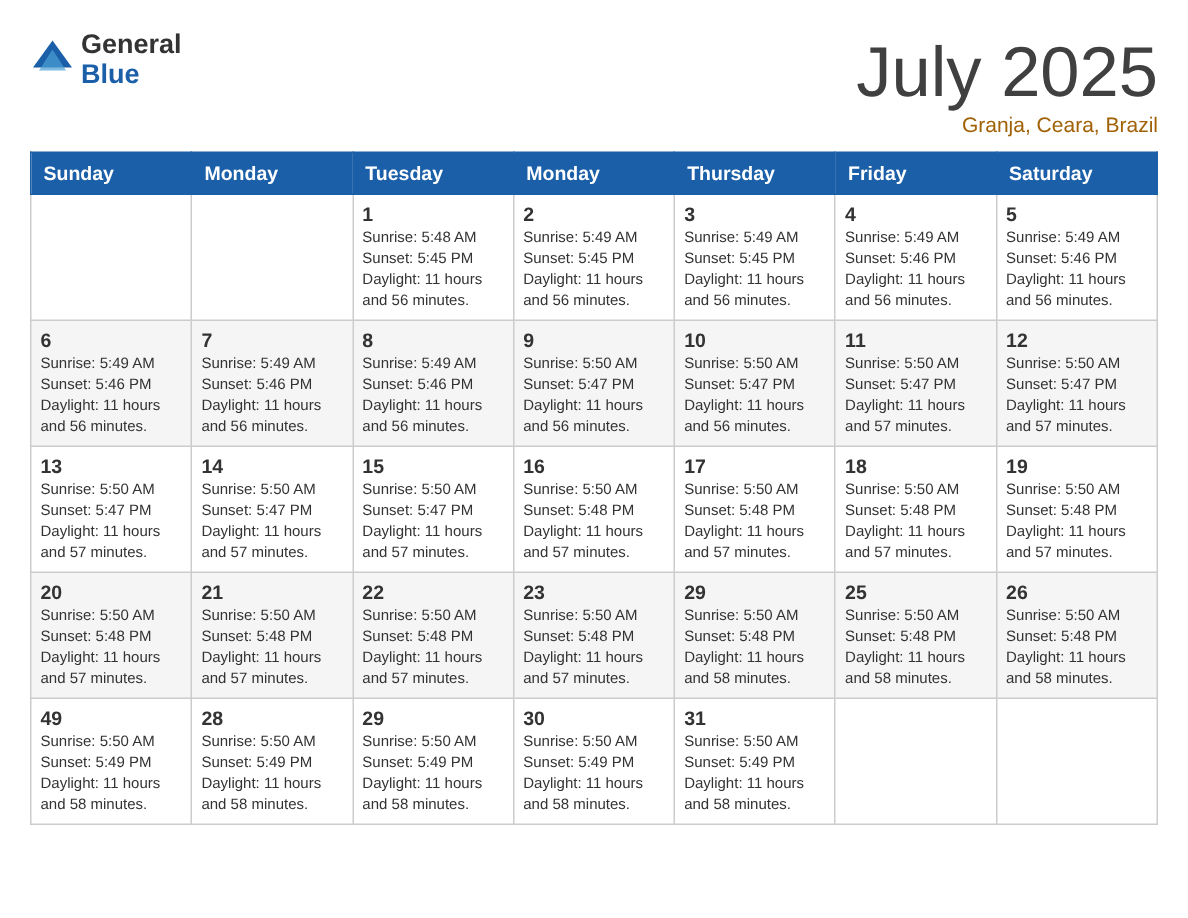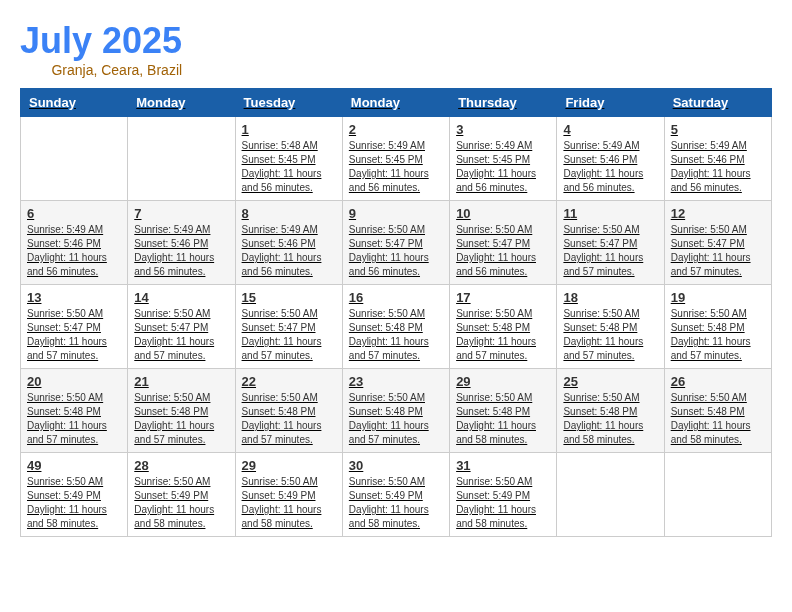--- a/index.html
+++ b/index.html
@@ -37,33 +37,32 @@
     }
     .logo-icon {
       width: 30px;
       height: 30px;
       margin-right: 4px;
     }
     .title-block {
       text-align: right;
     }
     .month-title {
-      font-size: 36px;
-      font-weight: bold;
-      color: #3b82f6;
+      font-size: 47px;
+      font-weight: normal;
+      color: #404040;
     }
     .location {
       font-size: 14px;
       color: #a16207;
     }
     .calendar {
       width: 100%;
       border-collapse: collapse;
       border: 1px solid #ccc;
-      text-decoration: underline;
     }
     .calendar th {
       background-color: #1a5fa8;
       color: #fff;
       text-align: left;
       padding: 6px 8px;
       font-size: 13px;
       border: 1px solid #1a5fa8;
     }
     .calendar td {
@@ -97,20 +96,30 @@
       color: #333;
     }
     .empty-cell {
       background: #fff;
     }
   </style>
 </head>
 <body>
 
 <div class="header">
+  <div class="logo">
+    <svg class="logo-icon" viewBox="0 0 30 30">
+      <polygon points="15,2 28,20 2,20" fill="#1a5fa8"></polygon>
+      <polygon points="15,8 24,22 6,22" fill="#4a9fd4" opacity="0.7"></polygon>
+    </svg>
+    <div class="logo-text">
+      <span class="logo-general">General</span>
+      <span class="logo-blue">Blue</span>
+    </div>
+  </div>
   <div class="title-block">
     <div class="month-title">July 2025</div>
     <div class="location">Granja, Ceara, Brazil</div>
   </div>
 </div>
 
 <table class="calendar">
   <thead>
     <tr>
     <th>Sunday</th>

